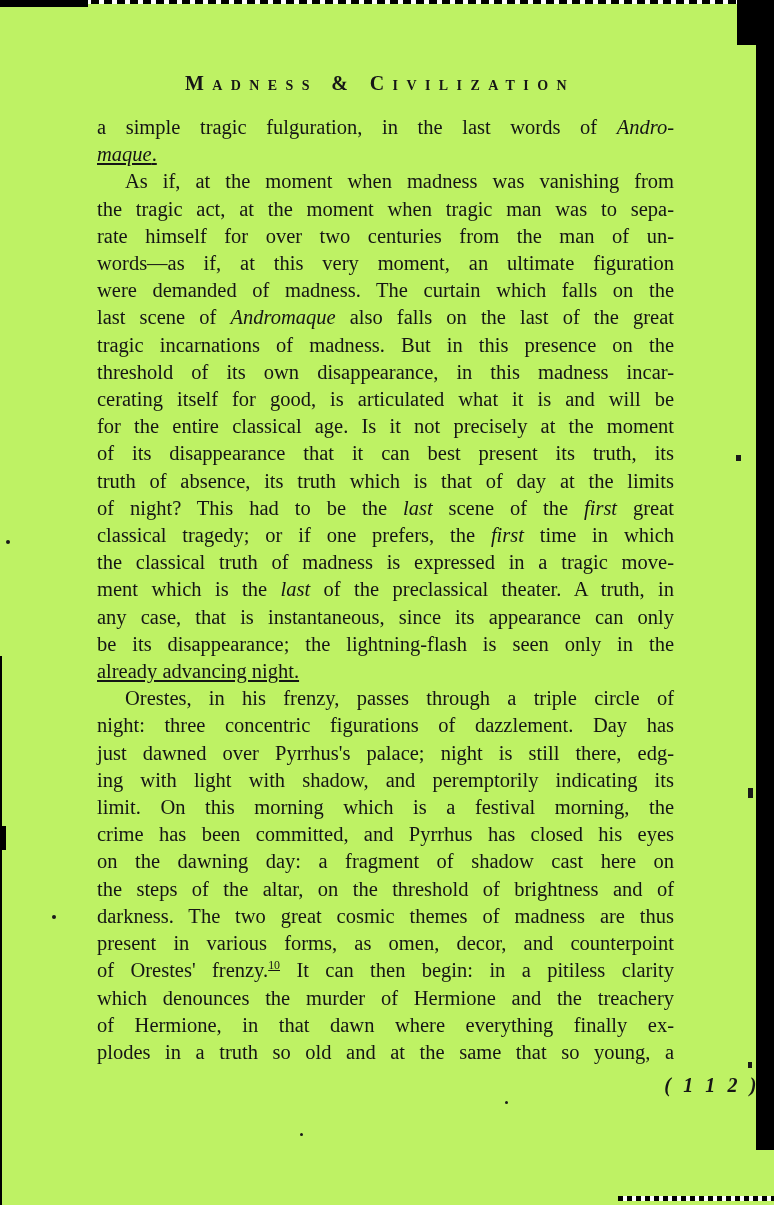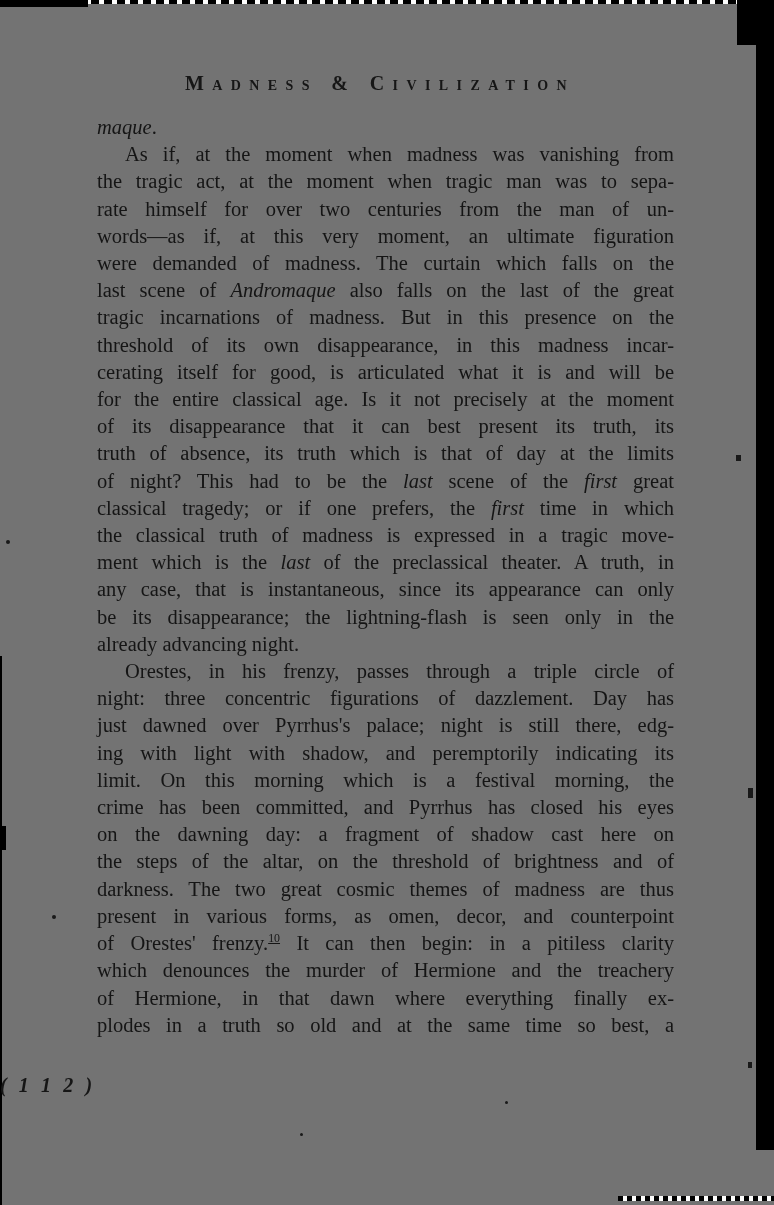--- a/index.html
+++ b/index.html
@@ -1,20 +1,20 @@
 <!DOCTYPE html>
 <html><head>
 <meta charset="utf-8">
 <style>
   html, body { margin: 0; padding: 0; background: #e8e8e4; }
   .page {
     position: relative;
     width: 774px;
     height: 1205px;
-    background: #737373;
+    background: #bef264;
     overflow: hidden;
     color: #141414;
     font-family: "Liberation Serif", "DejaVu Serif", serif;
   }
 
   
   .edge { position: absolute; background: #000; }
   .top-dashes {
     position: absolute; top: 0; left: 0; width: 774px; height: 4px;
     background: repeating-linear-gradient(90deg, #000 0 8px, #fdfdfc 8px 13px);
@@ -57,30 +57,30 @@
     line-height: 27.2px;
     color: #151515;
   }
   .para { margin: 0; }
   .line {
     text-align: justify;
     text-align-last: justify;
     white-space: nowrap; 
     white-space: normal;
   }
-  .line.lastline { text-align-last: left; }
+  .line.lastline { text-align-last: left; text-decoration: underline; }
   .para.indent .line.firstline { text-indent: 28px; }
   .line sup { font-size: 0.58em; vertical-align: super; line-height: 0; text-decoration: underline; }
   .line i { font-style: italic; }
 
   
   .folio {
     position: absolute;
     top: 1074px; left: 0; width: 760px;
-    text-align: left;
+    text-align: right;
     font-style: italic;
     font-weight: bold;
     font-size: 20px;
     letter-spacing: 0.18em;
     color: #161616;
   }
 </style>
 </head>
 <body>
 
@@ -98,20 +98,21 @@
   <div class="speck s3"></div>
   <div class="speck s4"></div>
   <div class="speck s5"></div>
   <div class="speck s6"></div>
   <div class="speck s7"></div>
 
   <div class="running-head">Madness &amp; Civilization</div>
 
   <div class="body-text">
       <div class="para">
+        <div class="line firstline">a simple tragic fulguration, in the last words of <i>Andro-</i></div>
         <div class="line lastline"><i>maque</i>.</div>
       </div>
       <div class="para indent">
         <div class="line firstline">As if, at the moment when madness was vanishing from</div>
         <div class="line">the tragic act, at the moment when tragic man was to sepa-</div>
         <div class="line">rate himself for over two centuries from the man of un-</div>
         <div class="line">words—as if, at this very moment, an ultimate figuration</div>
         <div class="line">were demanded of madness. The curtain which falls on the</div>
         <div class="line">last scene of <i>Andromaque</i> also falls on the last of the great</div>
         <div class="line">tragic incarnations of madness. But in this presence on the</div>
@@ -135,19 +136,19 @@
         <div class="line">ing with light with shadow, and peremptorily indicating its</div>
         <div class="line">limit. On this morning which is a festival morning, the</div>
         <div class="line">crime has been committed, and Pyrrhus has closed his eyes</div>
         <div class="line">on the dawning day: a fragment of shadow cast here on</div>
         <div class="line">the steps of the altar, on the threshold of brightness and of</div>
         <div class="line">darkness. The two great cosmic themes of madness are thus</div>
         <div class="line">present in various forms, as omen, decor, and counterpoint</div>
         <div class="line">of Orestes' frenzy.<sup>10</sup> It can then begin: in a pitiless clarity</div>
         <div class="line">which denounces the murder of Hermione and the treachery</div>
         <div class="line">of Hermione, in that dawn where everything finally ex-</div>
-        <div class="line">plodes in a truth so old and at the same time so best, a</div>
+        <div class="line">plodes in a truth so old and at the same that so young, a</div>
       </div>
     </div>
 
   <div class="folio">( 1 1 2 )</div>
 
 </div>
 
 </body></html>

